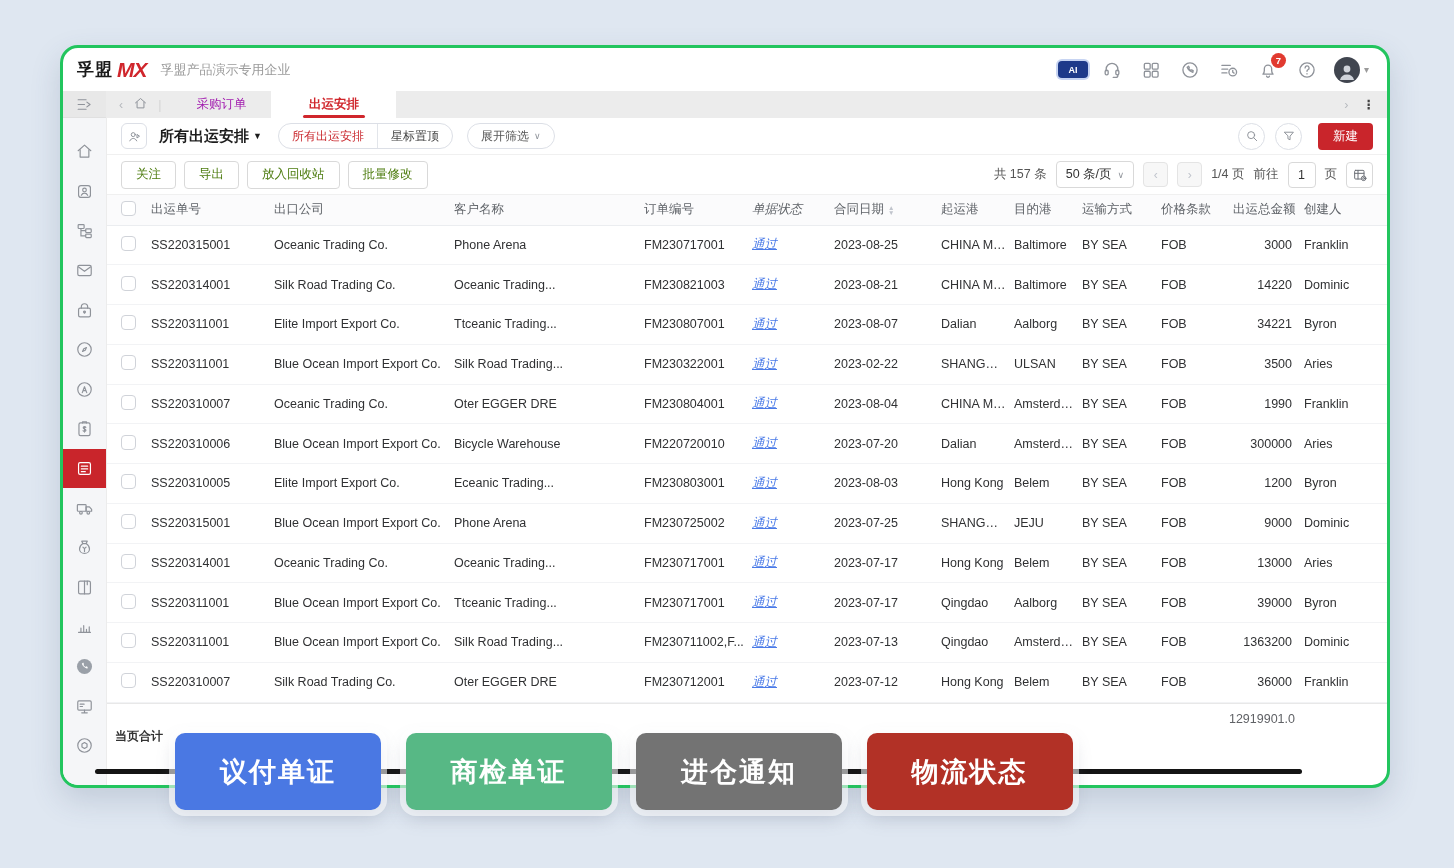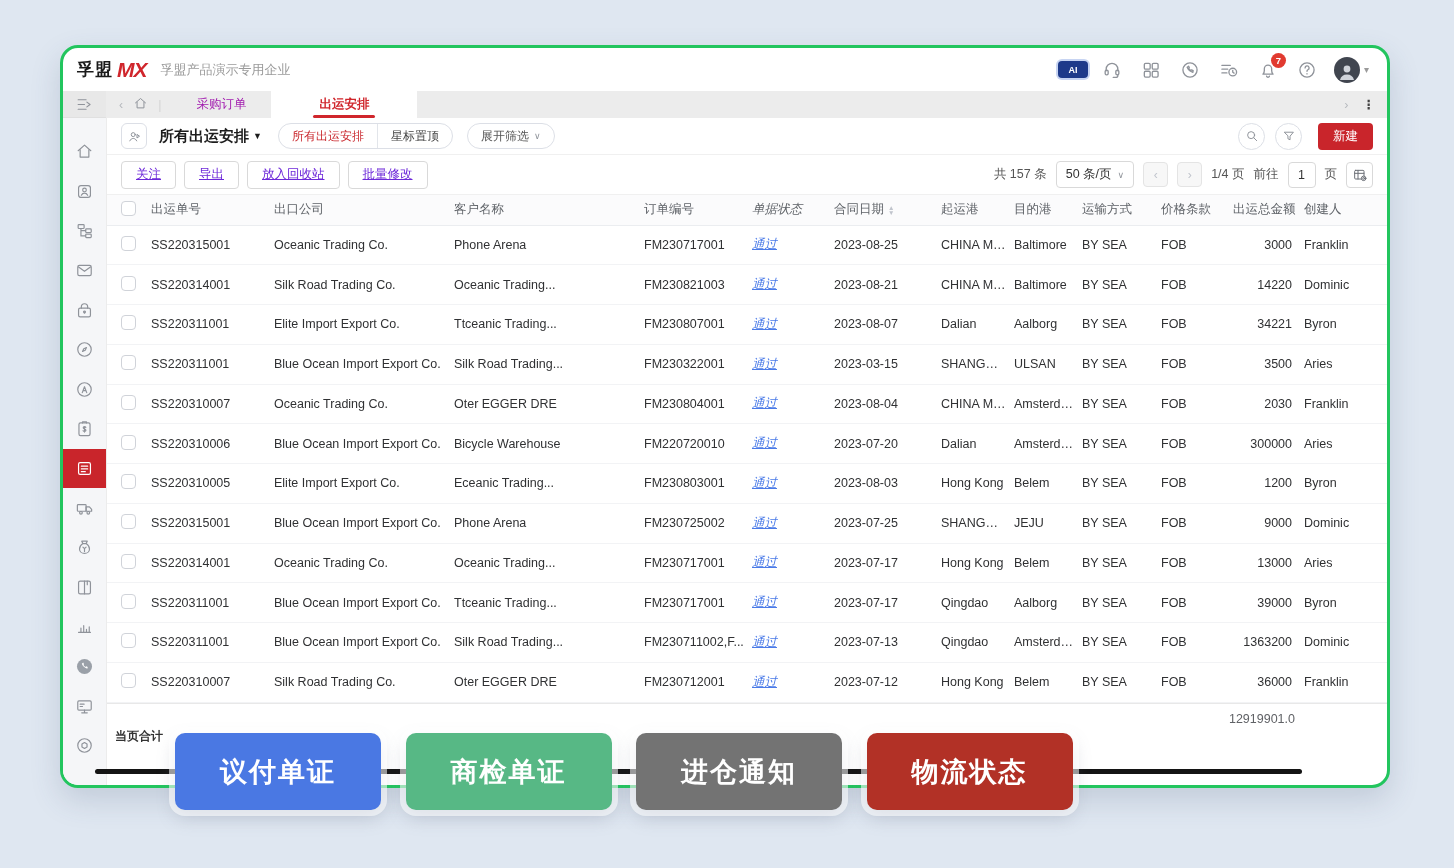--- a/index.html
+++ b/index.html
@@ -41,21 +41,21 @@
   .sb-item.active svg { stroke:#fff; }
   .sb-item.filled svg { stroke:none; }
   
   .main { flex:1; display:flex; flex-direction:column; min-width:0; position:relative; }
   
   .tabbar { height:27px; background:#ececec; display:flex; align-items:stretch; flex:0 0 auto; font-size:12.5px; }
   .tab-nav { display:flex; align-items:center; gap:10px; padding:0 10px 0 12px; color:#b5b8bd; }
   .tab-nav .sep { color:#d5d5d5; }
   .tab-nav svg { width:15px; height:15px; stroke:#8f939a; fill:none; stroke-width:1.6; stroke-linecap:round; stroke-linejoin:round; }
   .tab { display:flex; align-items:center; justify-content:center; width:100px; color:#a21caf; cursor:pointer; position:relative; }
-  .tab.active { width:146px; background:#fff; color:#d0262c; font-weight:700; }
+  .tab.active { width:125px; background:#fff; color:#d0262c; font-weight:700; }
   .tab.active::after { content:""; position:absolute; bottom:0; left:50%; transform:translateX(-50%); width:62px; height:3px; background:#d0262c; border-radius:2px; }
   .tab-right { margin-left:auto; display:flex; align-items:center; gap:14px; padding-right:12px; color:#b5b8bd; }
   .tab-right .dots { color:#444; font-weight:700; letter-spacing:0; }
   
   .filter-row { height:37px; display:flex; align-items:center; padding:0 14px; border-bottom:1px solid #f0f0f0; flex:0 0 auto; }
   .icon-btn-sq { width:26px; height:26px; border:1px solid #dcdfe6; border-radius:6px; display:flex; align-items:center; justify-content:center; cursor:pointer; background:#fff; }
   .icon-btn-sq svg { width:15px; height:15px; stroke:#8f939a; fill:none; stroke-width:1.6; stroke-linecap:round; stroke-linejoin:round; }
   .view-title { font-size:15px; font-weight:700; color:#1c1c1c; margin-left:12px; display:flex; align-items:center; gap:4px; cursor:pointer; }
   .view-title .caret { font-size:9px; color:#1c1c1c; }
   .seg-pill { display:flex; align-items:center; height:26px; border:1px solid #dcdfe6; border-radius:14px; margin-left:16px; overflow:hidden; background:#fff; }
@@ -63,21 +63,21 @@
   .seg-pill .seg.red { color:#c9252b; }
   .seg-pill .divider { width:1px; height:100%; background:#e2e5ea; }
   .expand-pill { height:26px; border:1px solid #dcdfe6; border-radius:14px; margin-left:14px; padding:0 13px; display:flex; align-items:center; gap:5px; font-size:12px; color:#555; cursor:pointer; background:#fff; }
   .expand-pill .caret { font-size:9px; color:#8f939a; }
   .filter-right { margin-left:auto; display:flex; align-items:center; gap:10px; }
   .circle-btn { width:27px; height:27px; border:1px solid #dcdfe6; border-radius:50%; display:flex; align-items:center; justify-content:center; cursor:pointer; background:#fff; }
   .circle-btn svg { width:14px; height:14px; stroke:#8f939a; fill:none; stroke-width:1.7; stroke-linecap:round; stroke-linejoin:round; }
   .btn-new { height:27px; background:#c9252b; color:#fff; border:none; border-radius:4px; font-size:12.5px; padding:0 15px; cursor:pointer; margin-left:6px; font-family:inherit; }
   
   .toolbar-row { height:40px; display:flex; align-items:center; padding:0 14px; border-bottom:1px solid #f0f0f0; flex:0 0 auto; }
-  .tb-btn { height:28px; border:1px solid #d9d9d9; background:#fff; border-radius:4px; font-size:12.5px; color:#6d28d9; padding:0 14px; margin-right:8px; cursor:pointer; font-family:inherit;text-decoration:underline; }
+  .tb-btn { height:28px; border:1px solid #d9d9d9; background:#fff; border-radius:4px; font-size:12.5px; color:#4d7c0f; padding:0 14px; margin-right:8px; cursor:pointer; font-family:inherit; }
   .pagination { margin-left:auto; display:flex; align-items:center; gap:9px; font-size:12.5px; color:#555; }
   .page-size { height:27px; border:1px solid #d9d9d9; border-radius:4px; display:flex; align-items:center; gap:6px; padding:12px 9px; cursor:pointer; color:#333; }
   .page-size .caret { font-size:9px; color:#8f939a; }
   .pg-arrow { width:25px; height:25px; border:1px solid #e4e4e4; background:#f7f7f7; border-radius:4px; display:flex; align-items:center; justify-content:center; color:#c0c4cc; font-size:12px; cursor:pointer; }
   .goto-input { width:28px; height:26px; border:1px solid #d9d9d9; border-radius:4px; text-align:center; font-size:12.5px; color:#333; font-family:inherit; }
   .col-set-btn { width:27px; height:26px; border:1px solid #d9d9d9; border-radius:4px; background:#fff; display:flex; align-items:center; justify-content:center; cursor:pointer; }
   .col-set-btn svg { width:16px; height:16px; stroke:#6b6f76; fill:none; stroke-width:1.5; stroke-linecap:round; }
   
   .table-wrap { flex:0 0 auto; }
   table { border-collapse:collapse; table-layout:fixed; width:1280px; font-size:12.5px; }
@@ -445,41 +445,41 @@
                 <td class="c-amount">34221</td>
                 <td class="c-creator">Byron</td>
               </tr>
               <tr>
                 <td class="c-check"><span class="cb"></span></td>
                 <td class="c-no">SS220311001</td>
                 <td class="c-exporter">Blue Ocean Import Export Co.</td>
                 <td class="c-customer">Silk Road Trading...</td>
                 <td class="c-order">FM230322001</td>
                 <td class="c-status"><span class="status-link" style="color: rgb(75, 123, 232);">通过</span></td>
-                <td class="c-date">2023-03-15</td>
+                <td class="c-date">2023-02-22</td>
                 <td class="c-pol">SHANGHAI</td>
                 <td class="c-pod">ULSAN</td>
                 <td class="c-mode">BY SEA</td>
                 <td class="c-terms">FOB</td>
                 <td class="c-amount">3500</td>
                 <td class="c-creator">Aries</td>
               </tr>
               <tr>
                 <td class="c-check"><span class="cb"></span></td>
                 <td class="c-no">SS220310007</td>
                 <td class="c-exporter">Oceanic Trading Co.</td>
                 <td class="c-customer">Oter EGGER DRE</td>
                 <td class="c-order">FM230804001</td>
                 <td class="c-status"><span class="status-link" style="color: rgb(75, 123, 232);">通过</span></td>
                 <td class="c-date">2023-08-04</td>
                 <td class="c-pol">CHINA MA...</td>
                 <td class="c-pod">Amsterdam</td>
                 <td class="c-mode">BY SEA</td>
                 <td class="c-terms">FOB</td>
-                <td class="c-amount">2030</td>
+                <td class="c-amount">1990</td>
                 <td class="c-creator">Franklin</td>
               </tr>
               <tr>
                 <td class="c-check"><span class="cb"></span></td>
                 <td class="c-no">SS220310006</td>
                 <td class="c-exporter">Blue Ocean Import Export Co.</td>
                 <td class="c-customer">Bicycle Warehouse</td>
                 <td class="c-order">FM220720010</td>
                 <td class="c-status"><span class="status-link" style="color: rgb(75, 123, 232);">通过</span></td>
                 <td class="c-date">2023-07-20</td>

